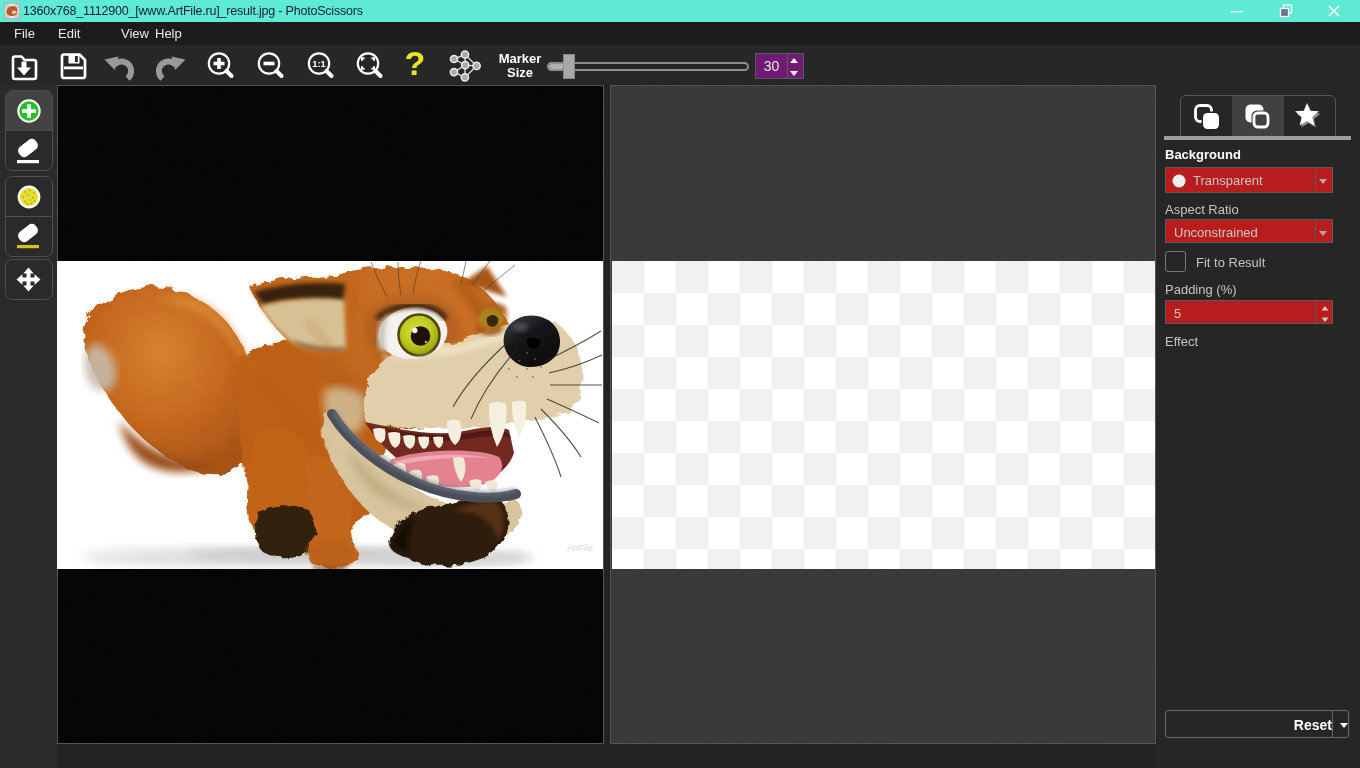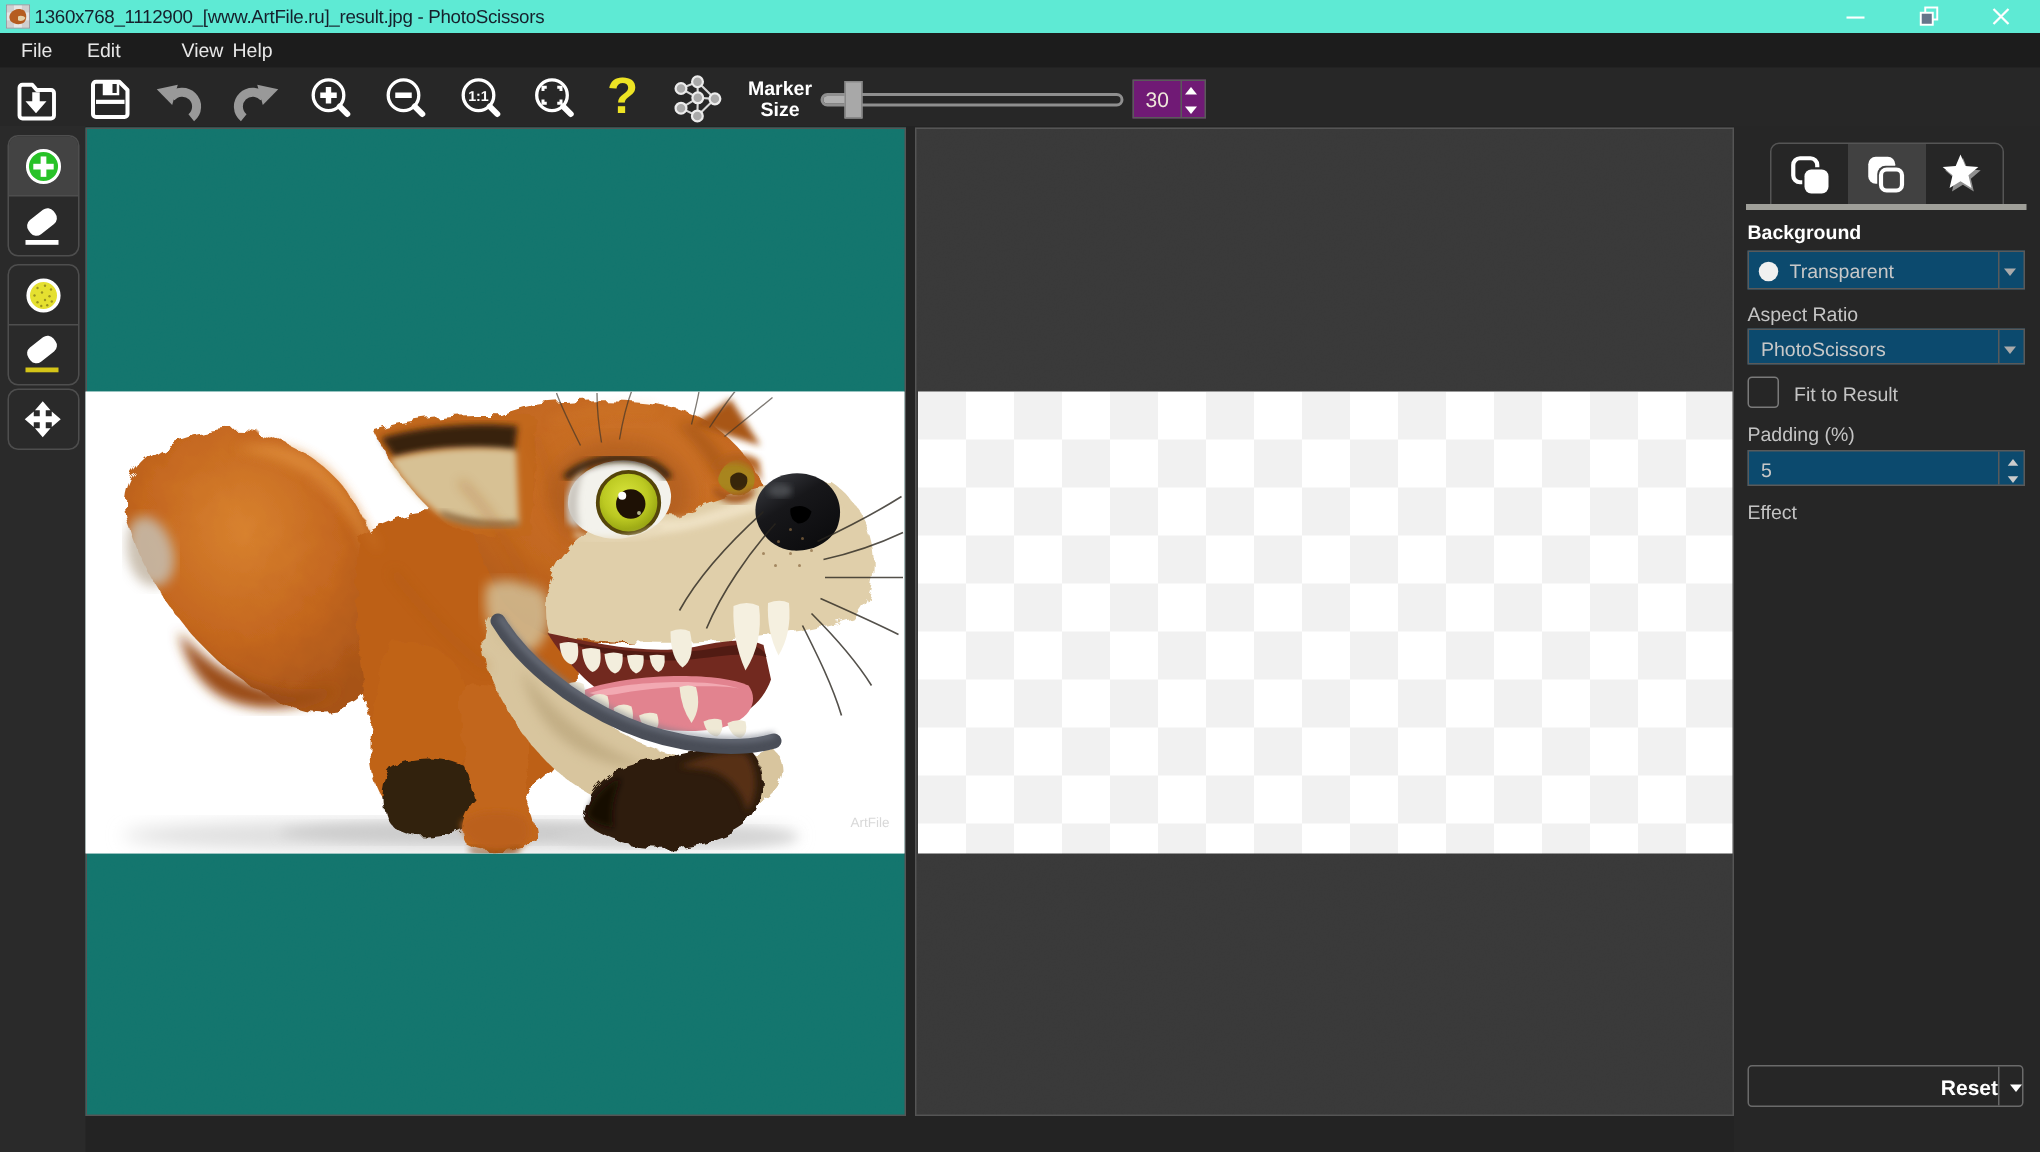--- a/index.html
+++ b/index.html
@@ -21,37 +21,37 @@
 #sliderhandle { position:absolute; left:563px; top:9px; width:12px; height:25px; background:#a8a8a8; border:1px solid #888; }
 #spinbox { position:absolute; left:755px; top:8px; width:49px; height:26px; border:1px solid #5a5a5a; background:#701a75; }
 #spinval { position:absolute; left:0; top:0; width:32px; height:24px; line-height:24px; text-align:center; color:#efe8da; font-size:14px; border-right:1px solid #5a5a5a; }
 
 #sidebar { position:absolute; left:0; top:84px; width:57px; height:684px; background:#2a2a2a; }
 .toolgroup { position:absolute; left:5px; width:48px; border:1px solid #4e4e4e; border-radius:7px; overflow:hidden; }
 .toolbtn { width:46px; height:39px; position:relative; }
 .toolbtn.sel { background:#434343; }
 .toolbtn svg { position:absolute; left:50%; top:50%; transform:translate(-50%,-50%); }
 
-#canvasL { position:absolute; left:57px; top:85px; width:547px; height:659px; background:#0f766e; border:1px solid #555; }
+#canvasL { position:absolute; left:57px; top:85px; width:547px; height:659px; background:#000000; border:1px solid #555; }
 #canvasR { position:absolute; left:610px; top:85px; width:546px; height:659px; background:#373737; border:1px solid #555; }
 #imgL { position:absolute; left:-1px; top:175px; width:546px; height:308px; background:#fff; overflow:hidden; }
 #imgR { position:absolute; left:1px; top:175px; width:543px; height:308px;
   background:
    conic-gradient(#ffffff 0 25%, #f1f1f1 0 50%, #ffffff 0 75%, #f1f1f1 0);
   background-size:64px 64px; }
 
 #panel { position:absolute; left:1156px; top:84px; width:204px; height:684px; background:#262626; }
 #tabs { position:absolute; left:24px; top:11px; width:156px; height:42px; border:1px solid #555; border-radius:6px 6px 0 0; display:flex; }
 .tab { width:52px; height:42px; position:relative; }
 .tab.sel { background:#414141; }
 .tab svg { position:absolute; left:50%; top:50%; transform:translate(-50%,-50%); }
 #tabline { position:absolute; left:8px; top:52px; width:187px; height:4px; background:#9f9f99; }
 .plabel { position:absolute; left:9px; color:#c4c4c4; font-size:13px; }
 .pbold { position:absolute; left:9px; color:#fff; font-size:13px; font-weight:bold; }
-.combo { position:absolute; left:9px; width:185px; height:26px; border:1px solid #5a5a5a; background:#0c4a6e; color:#c8c8c8; font-size:13px; }
+.combo { position:absolute; left:9px; width:168px; height:26px; border:1px solid #5a5a5a; background:#b91c1c; color:#c8c8c8; font-size:13px; }
 .combo .arrowsec { position:absolute; right:0; top:0; width:17px; height:100%; border-left:1px solid #5a5a5a; }
 .combo .arr { position:absolute; right:5px; top:11px; width:0; height:0; border-left:4px solid transparent; border-right:4px solid transparent; border-top:5px solid #aaa; }
 #checkbox { position:absolute; left:9px; top:167px; width:21px; height:21px; border:1px solid #7a7a7a; border-radius:3px; background:#262626; }
 #resetbtn { position:absolute; left:9px; top:626px; width:184px; height:28px; border:1px solid #6a6a6a; border-radius:3px; color:#fff; font-weight:bold; font-size:14px; }
 </style>
 </head>
 <body>
 <div id="app">
 
   <div id="titlebar">
@@ -469,21 +469,21 @@
       <svg style="position:absolute;left:6px;top:6px;" width="14" height="14">
           <circle cx="7" cy="7" r="6.5" fill="#f0f0f0"></circle>
         </svg>
       <span style="position:absolute;left:27px;top:5px;">Transparent</span>
       <div class="arrowsec">
           <div class="arr"></div>
         </div>
     </div>
     <div class="plabel" style="top:118px;">Aspect Ratio</div>
     <div class="combo" style="top:135px;height:24px;">
-      <span style="position:absolute;left:8px;top:5px;">PhotoScissors</span>
+      <span style="position:absolute;left:8px;top:5px;">Unconstrained</span>
       <div class="arrowsec">
           <div class="arr"></div>
         </div>
     </div>
     <div id="checkbox"></div>
     <div class="plabel" style="left:40px; top:171px;">Fit to Result</div>
     <div class="plabel" style="top:198px;">Padding (%)</div>
     <div class="combo" style="top:216px;height:24px;">
       <span style="position:absolute;left:8px;top:5px;">5</span>
       <div class="arrowsec">

